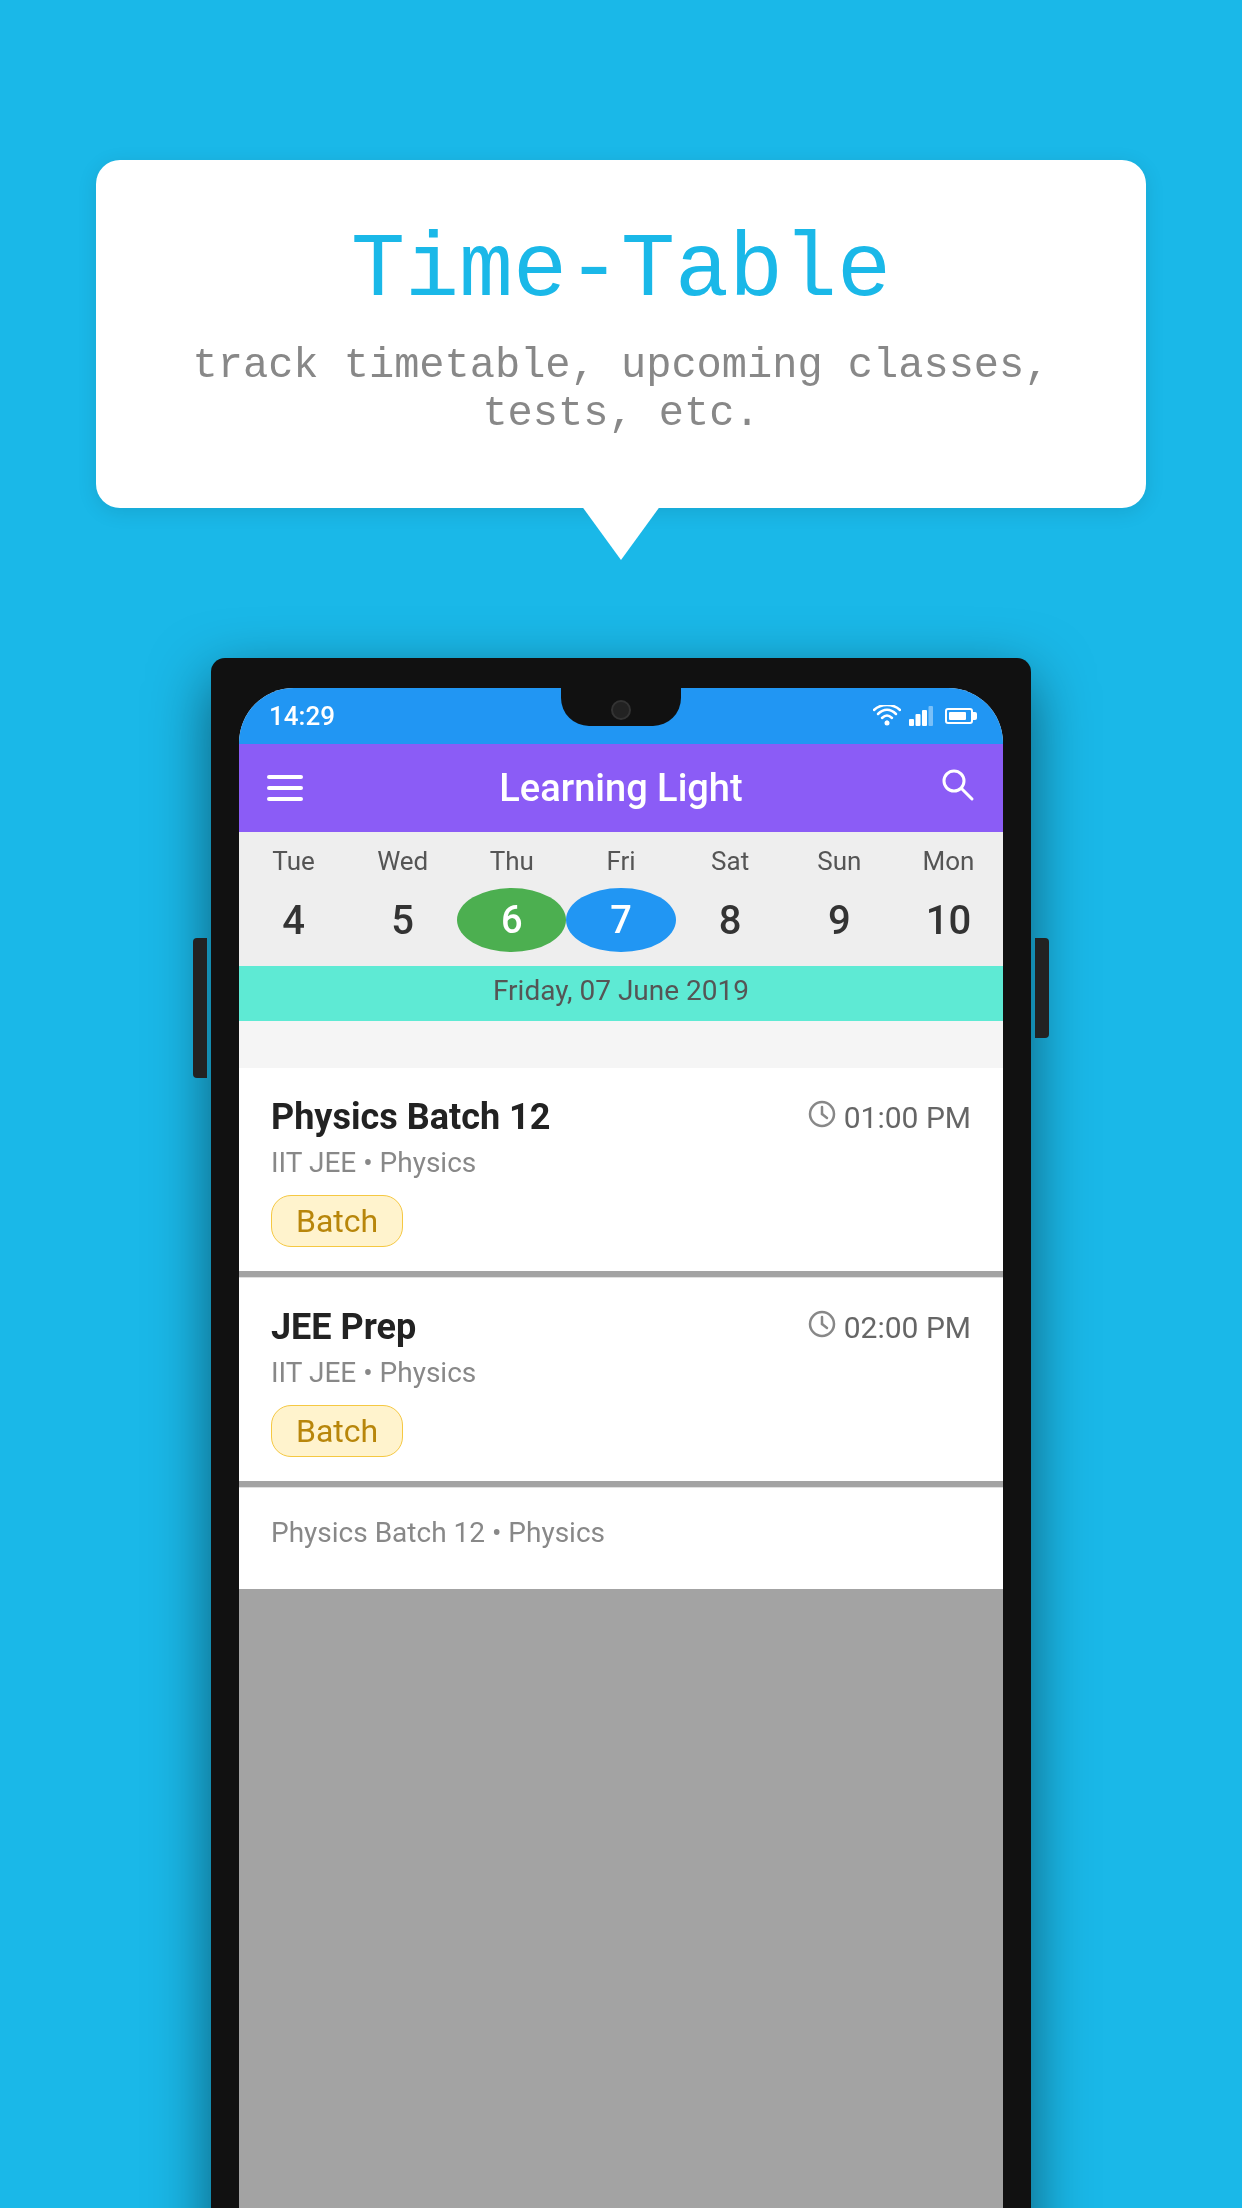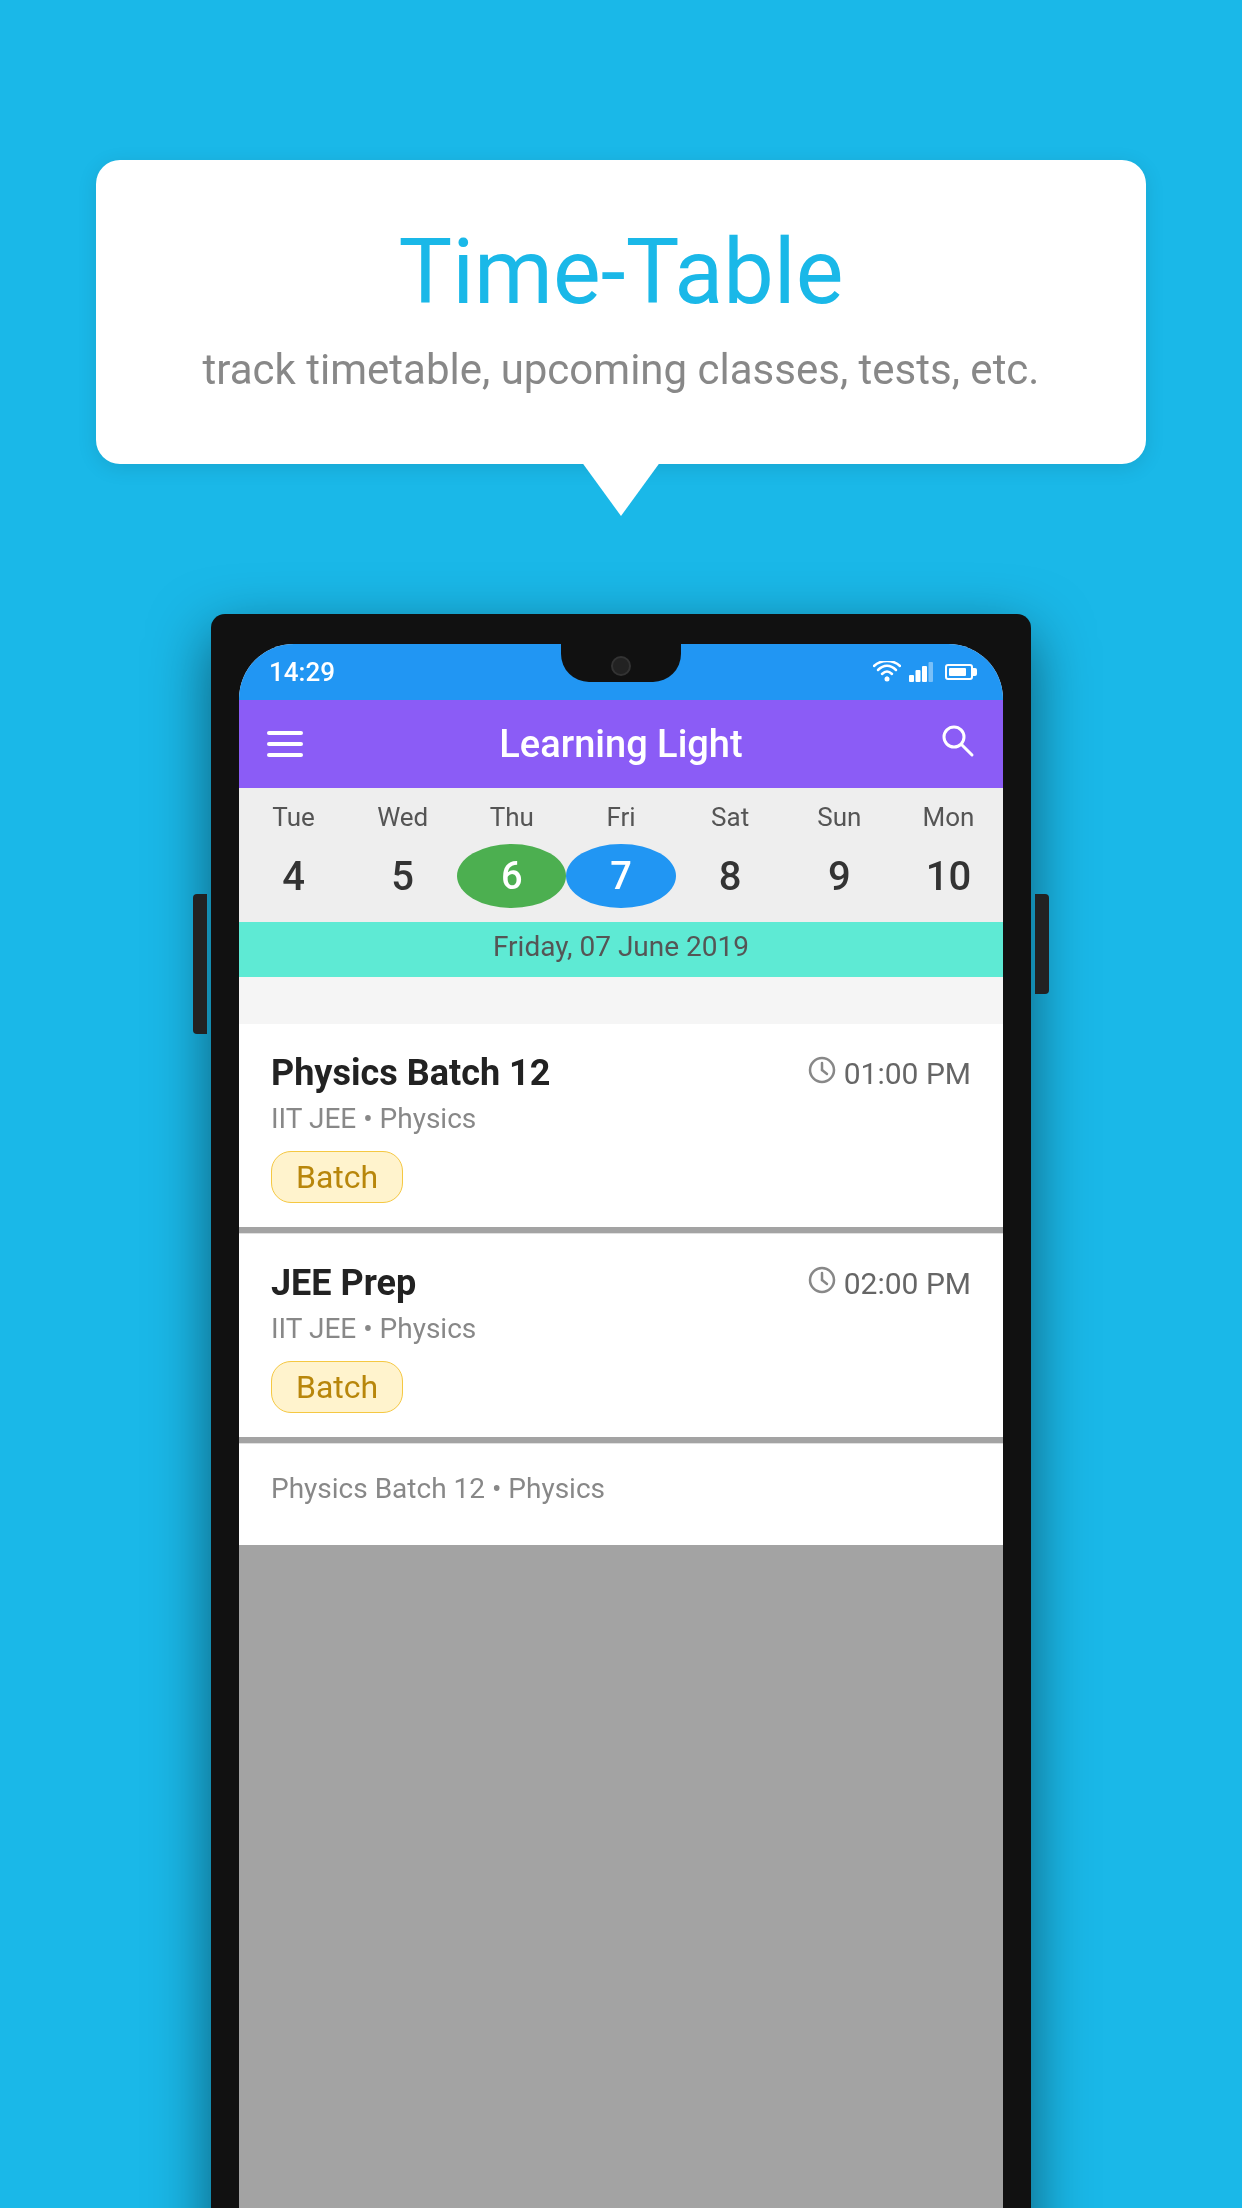--- a/index.html
+++ b/index.html
@@ -19,20 +19,21 @@
     
     .speech-bubble {
       background: white;
       border-radius: 24px;
       padding: 60px 80px 70px;
       margin-top: 160px;
       width: 1050px;
       text-align: center;
       position: relative;
       box-shadow: 0 4px 20px rgba(0,0,0,0.1);
+      font-family: Liberation Mono, monospace;
     }
 
     .speech-bubble::after {
       content: '';
       position: absolute;
       bottom: -52px;
       left: 50%;
       transform: translateX(-50%);
       width: 0;
       height: 0;

